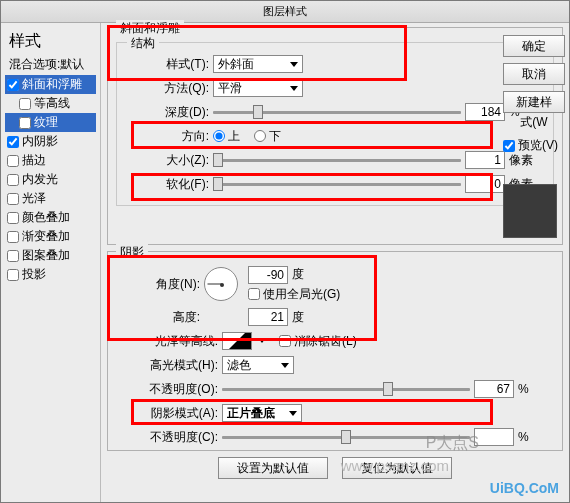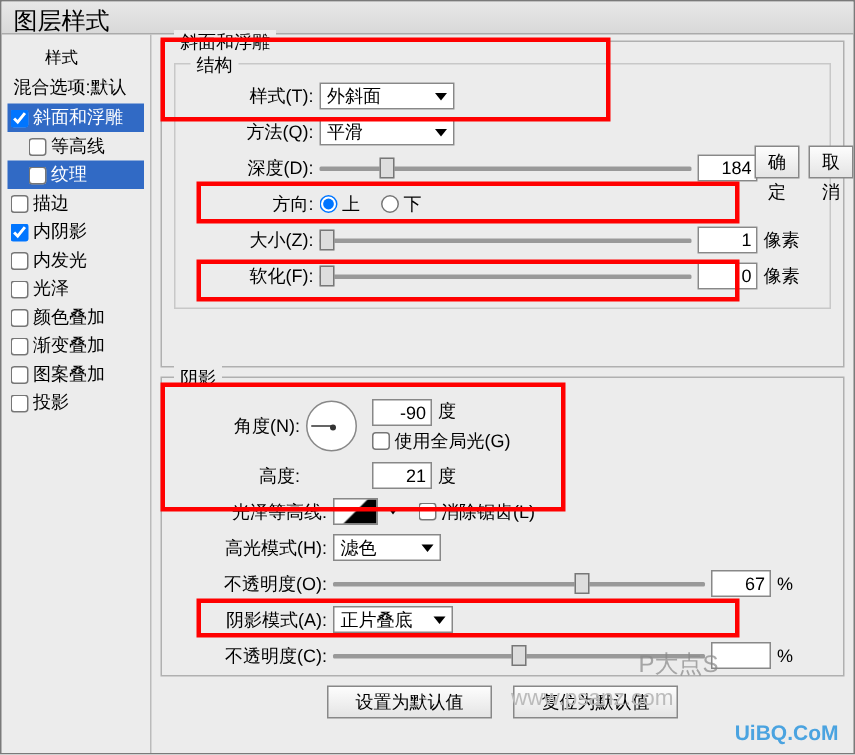--- a/index.html
+++ b/index.html
@@ -1,21 +1,21 @@
 <!DOCTYPE html>
 <html><head>
 <meta charset="utf-8">
 <style>
 * { box-sizing: border-box; margin: 0; padding: 0; }
 body { font-family: "Microsoft YaHei", SimSun, Arial, sans-serif; font-size: 12px; background: #f0f0f0; color: #000; }
 .window { width: 570px; height: 503px; background: #ececec; border: 1px solid #7a7a7a; position: relative; overflow: hidden; }
-.titlebar { height: 22px; background: linear-gradient(#e8e8e8,#d8d8d8); border-bottom: 1px solid #aaa; padding: 3px 8px; font-size: 16px; }
+.titlebar { height: 22px; background: linear-gradient(#e8e8e8,#d8d8d8); border-bottom: 1px solid #aaa; padding: 3px 8px; font-size: 11px; text-align: center; }
 .body { display: flex; height: calc(100% - 22px); }
 .sidebar { width: 100px; border-right: 1px solid #bbb; padding: 6px 4px; }
-.sidebar-hdr { font-size: 11px; padding: 2px 4px; margin-left: 21px; }
+.sidebar-hdr { font-size: 16px; padding: 2px 4px; }
 .blend { padding: 2px 4px; font-size: 12px; }
 .style-item { display: flex; align-items: center; padding: 1px 2px; gap: 3px; font-size: 12px; }
 .style-item.selected { background: #316ac5; color: #fff; }
 .style-item.indent { padding-left: 14px; }
 .style-item input[type=checkbox] { width: 12px; height: 12px; }
 .main { flex: 1; padding: 4px 6px; position: relative; }
 .groupbox { border: 1px solid #b0b0b0; border-radius: 0; margin-bottom: 6px; position: relative; padding: 10px 8px 6px 8px; }
 .groupbox .legend { position: absolute; top: -8px; left: 8px; background: #ececec; padding: 0 4px; font-size: 12px; }
 .sub-legend { position: absolute; top: -8px; left: 10px; background: #ececec; padding: 0 4px; font-size: 12px; }
 .subgroup { border: 1px solid #c8c8c8; padding: 8px 8px 4px 8px; margin: 4px 0; position: relative; }
@@ -29,21 +29,21 @@
 .slider .thumb { position: absolute; width: 10px; height: 14px; background: #ddd; border: 1px solid #777; top: 1px; transform: translateX(-50%); }
 .numbox { width: 40px; height: 18px; border: 1px solid #888; background: #fff; text-align: right; padding: 0 3px; font-size: 12px; }
 .unit { font-size: 12px; width: 24px; }
 .radio-row { display: flex; gap: 14px; align-items: center; }
 .radio-opt { display: flex; align-items: center; gap: 3px; font-size: 12px; }
 .radio-opt input { width: 12px; height: 12px; }
 .redbox { position: absolute; border: 3px solid #ff0000; pointer-events: none; z-index: 50; }
 .angle-dial { width: 34px; height: 34px; border: 1px solid #888; border-radius: 50%; background: #fff; position: relative; }
 .angle-dial .dot { position: absolute; width: 4px; height: 4px; background: #333; border-radius: 50%; left: 15px; top: 15px; }
 .angle-dial .line { position: absolute; width: 1px; height: 14px; background: #333; left: 16px; top: 2px; transform-origin: bottom center; transform: rotate(-90deg); }
-.rightcol { width: 70px; padding: 6px 4px; display: flex; flex-direction: row; gap: 6px; position: absolute; right: 0; top: 28px; align-items: flex-end; }
+.rightcol { width: 70px; padding: 6px 4px; display: flex; flex-direction: column; gap: 6px; position: absolute; right: 0; top: 28px; }
 .btn { border: 1px solid #888; background: linear-gradient(#fdfdfd,#e4e4e4); height: 22px; font-size: 12px; text-align: center; line-height: 20px; padding: 0 8px; cursor: pointer; }
 .btn-wide { width: 110px; }
 .preview-box { width: 54px; height: 54px; background: #3a3a3a; border: 1px solid #555; margin-top: 6px; }
 .bottom-btns { display: flex; gap: 14px; justify-content: center; margin-top: 6px; }
 .grad-swatch { width: 30px; height: 18px; border: 1px solid #888; background: linear-gradient(135deg,#fff 0%,#fff 48%,#000 52%,#000 100%); }
 .arrow-sm { width: 0; height: 0; border-left: 3px solid transparent; border-right: 3px solid transparent; border-top: 4px solid #000; display: inline-block; margin-left: 3px; }
 .chk { width: 12px; height: 12px; }
 .watermark { position: absolute; right: 10px; bottom: 6px; color: #4aa3e0; font-weight: bold; font-size: 14px; z-index: 60; }
 .watermark2 { position: absolute; right: 120px; bottom: 28px; color: #bbb; font-size: 15px; z-index: 55; }
 .watermark3 { position: absolute; right: 90px; bottom: 48px; color: #888; font-size: 16px; z-index: 54; opacity: .7;}
@@ -68,26 +68,26 @@
   </div>
   <div class="style-item indent">
     <input type="checkbox" class="chk" style="">
     <span>等高线</span>
   </div>
   <div class="style-item indent selected">
     <input type="checkbox" class="chk" style="">
     <span>纹理</span>
   </div>
   <div class="style-item">
-    <input type="checkbox" class="chk" style="">
-    <span>描边</span>
-  </div>
-  <div class="style-item">
     <input type="checkbox" class="chk" checked="" style="">
     <span>内阴影</span>
+  </div>
+  <div class="style-item">
+    <input type="checkbox" class="chk" style="">
+    <span>描边</span>
   </div>
   <div class="style-item">
     <input type="checkbox" class="chk" style="">
     <span>内发光</span>
   </div>
   <div class="style-item">
     <input type="checkbox" class="chk" style="">
     <span>光泽</span>
   </div>
   <div class="style-item">
@@ -229,21 +229,21 @@
       <div class="slider">
               <div class="track"></div>
               <div class="thumb" style="left:67%;"></div>
             </div>
       <input class="numbox" value="67" style="">
       <span class="unit">%</span>
     </div>
 
     <div class="row">
       <span class="lbl-wide">阴影模式(A):</span>
-      <div class="select" style="min-width:80px;">
+      <div class="select" style="min-width:80px;font-weight:bold;">
         <span>正片叠底</span>
               <span class="arrow"></span>
       </div>
     </div>
 
     <div class="row">
       <span class="lbl-wide">不透明度(C):</span>
       <div class="slider">
               <div class="track"></div>
               <div class="thumb" style="left:50%;"></div>
@@ -263,20 +263,21 @@
   <div class="redbox" style="left:30px; top:150px; width:362px; height:28px;"></div>
   <div class="redbox" style="left:6px; top:232px; width:270px; height:86px;"></div>
   <div class="redbox" style="left:30px; top:376px; width:362px; height:26px;"></div>
 </div>
 
 </div>
 
 <div class="rightcol">
   <div class="btn">确定</div>
   <div class="btn">取消</div>
+  <div class="btn">新建样式(W</div>
   <label style="display:flex;gap:3px;align-items:center;margin:18px 0;">
     <input type="checkbox" class="chk" checked="" style="">
     <span>预览(V)</span>
   </label>
   <div class="preview-box"></div>
 </div>
 
 <div class="watermark3">P大点S</div>
 <div class="watermark2">www.psanz.com</div>
 <div class="watermark">

